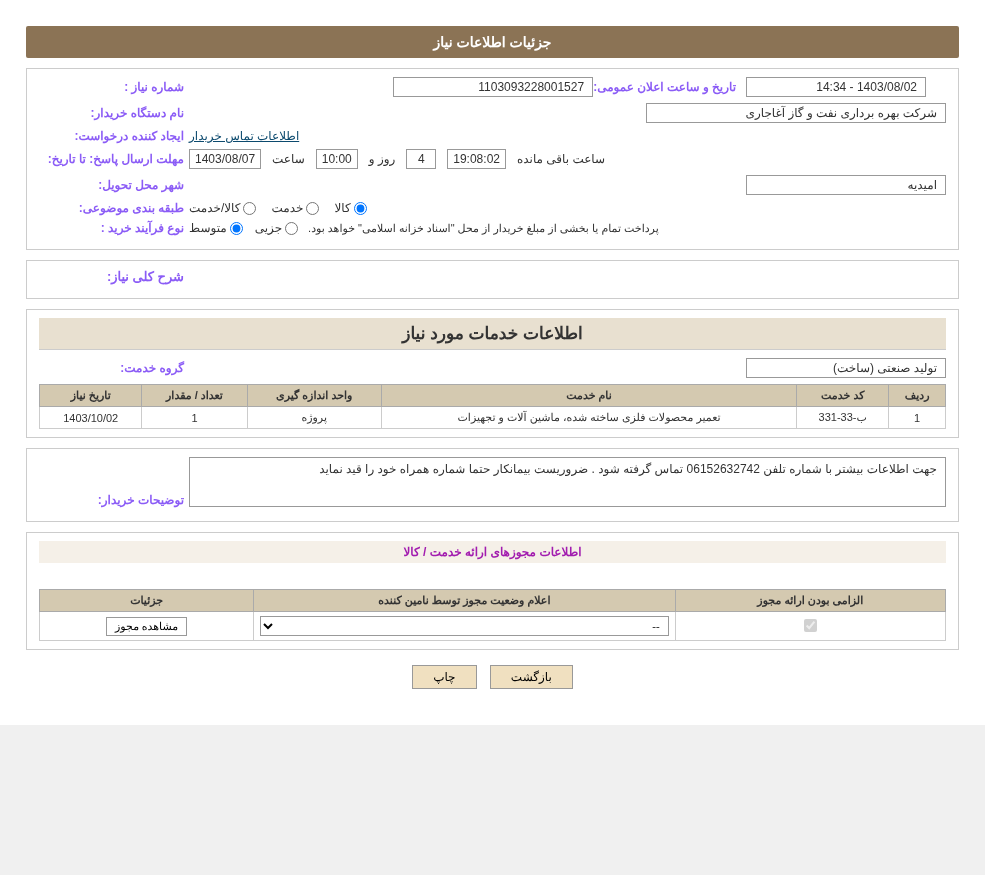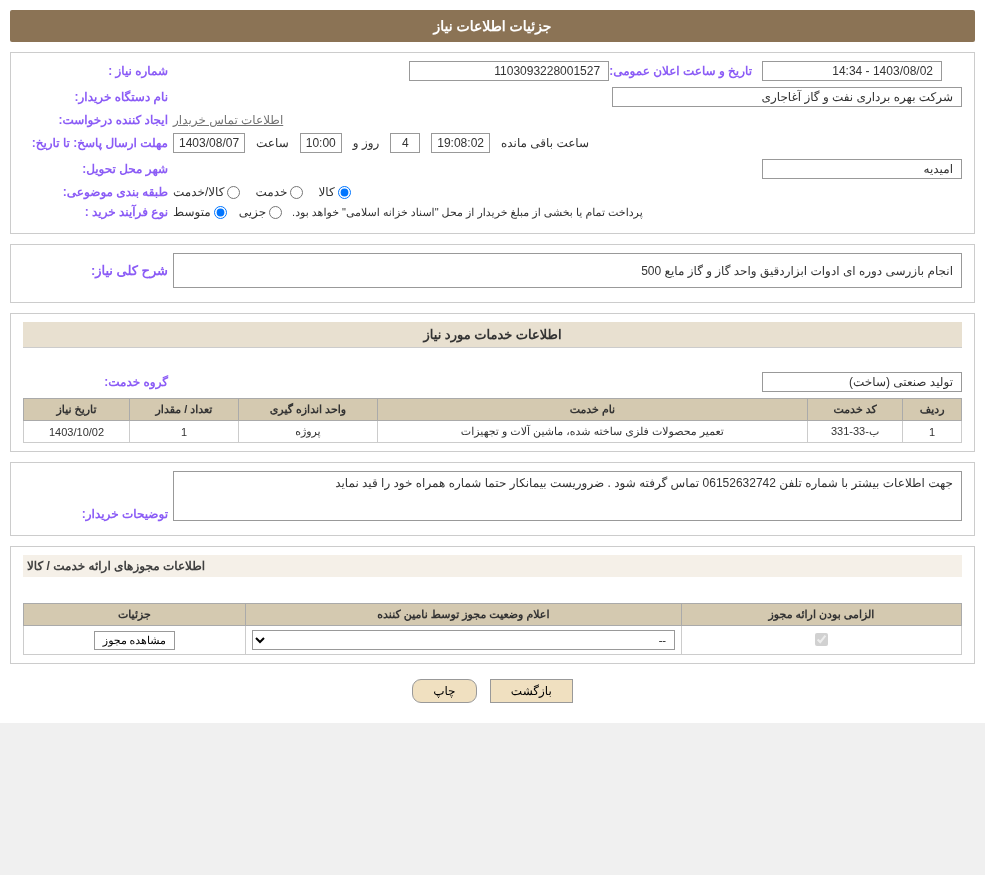--- a/index.html
+++ b/index.html
@@ -7,21 +7,21 @@
       font-family: Tahoma, Arial, sans-serif;
       font-size: 12px;
       background: #f0f0f0;
       direction: rtl;
       color: #333;
     }
     .page-container {
       width: 985px;
       margin: 0 auto;
       background: #fff;
-      padding: 10px;
+      padding: 26px;
     }
     .main-header {
       background: #8B7355;
       color: #fff;
       text-align: center;
       padding: 8px 10px;
       font-size: 14px;
       font-weight: bold;
       border-radius: 2px;
       margin-bottom: 10px;
@@ -87,32 +87,32 @@
     }
     .process-desc {
       color: #333;
       font-size: 11px;
     }
     .section-title {
       background: #e8e0d0;
       text-align: center;
       padding: 5px;
       font-weight: bold;
-      font-size: 13px;
-      margin-bottom: 24px;
+      font-size: 17px;
+      margin-bottom: 8px;
       border-bottom: 1px solid #ccc;
     }
     .sub-section-title {
       background: #f5f0e8;
-      text-align: left;
+      text-align: center;
       padding: 4px;
       font-weight: bold;
       font-size: 12px;
       margin-bottom: 6px;
-      color: #404040;
+      color: #a21caf;
     }
     .table-container {
       overflow-x: auto;
       margin-top: 5px;
     }
     table {
       width: 100%;
       border-collapse: collapse;
       font-size: 11px;
     }
@@ -122,40 +122,39 @@
       padding: 4px 6px;
       text-align: center;
       font-weight: bold;
     }
     table td {
       border: 1px solid #ccc;
       padding: 4px 6px;
       text-align: center;
     }
     .link-text {
-      color: #737373;
+      color: #0c4a6e;
       text-decoration: underline;
       cursor: pointer;
     }
     .footer-buttons {
       text-align: center;
       margin-top: 15px;
       margin-bottom: 10px;
     }
     .btn {
       padding: 4px 20px;
       margin: 0 5px;
       border: 1px solid #999;
       cursor: pointer;
       font-family: Tahoma, Arial, sans-serif;
       font-size: 12px;
     }
     .btn-print {
       background: #f0e0c0;
-      border-radius: 9px;
     }
     .btn-back {
       background: #f0e0c0;
     }
     .checkbox-cell {
       text-align: center;
     }
     .view-permit-btn {
       border: 1px solid #999;
       background: #fff;
@@ -191,21 +190,21 @@
       </div>
       <div style="display:flex; align-items:center; gap:5px; margin-right:20px;">
         <span class="input-box" style="display:inline-block; min-width:180px; padding:2px 8px;">1403/08/02 - 14:34</span>
         <span class="field-label" style="min-width:auto;">تاریخ و ساعت اعلان عمومی:</span>
       </div>
     </div>
 
     <div class="field-row">
       <span class="field-label">نام دستگاه خریدار:</span>
       <div class="field-value">
-        <span class="input-box" style="display:inline-block; width:350px; padding: 2px 8px;">شرکت بهره برداری نفت و گاز آغاجاری</span>
+        <span class="input-box" style="display:inline-block; width:300px; padding: 2px 8px;">شرکت بهره برداری نفت و گاز آغاجاری</span>
       </div>
     </div>
 
     <div class="field-row">
       <span class="field-label">ایجاد کننده درخواست:</span>
       <div class="field-value" style="display:flex; align-items:center; gap:8px; flex-direction:row-reverse;">
         <span class="link-text">اطلاعات تماس خریدار</span>
       </div>
     </div>
 
@@ -263,25 +262,20 @@
         </div>
         <span class="process-desc">پرداخت تمام یا بخشی از مبلغ خریدار از محل "اسناد خزانه اسلامی" خواهد بود.</span>
       </div>
     </div>
 
   </div>
 
   <div class="section">
     <div class="field-row">
       <span class="field-label" style="font-weight:bold; font-size:13px;">شرح کلی نیاز:</span>
-      <div class="field-value">
-        <div class="input-box" style="width:100%; min-height:35px; padding:4px 8px; display:flex; align-items:center;">
-          <span>انجام بازرسی دوره ای ادوات ابزاردقیق واحد گاز و گاز مایع 500</span>
-        </div>
-      </div>
     </div>
   </div>
 
   <div class="section">
     <div class="section-title">اطلاعات خدمات مورد نیاز</div>
 
     <div class="field-row">
       <span class="field-label">گروه خدمت:</span>
       <div class="field-value">
         <span class="input-box" style="display:inline-block; min-width:200px; padding:2px 8px;">تولید صنعتی (ساخت)</span>

